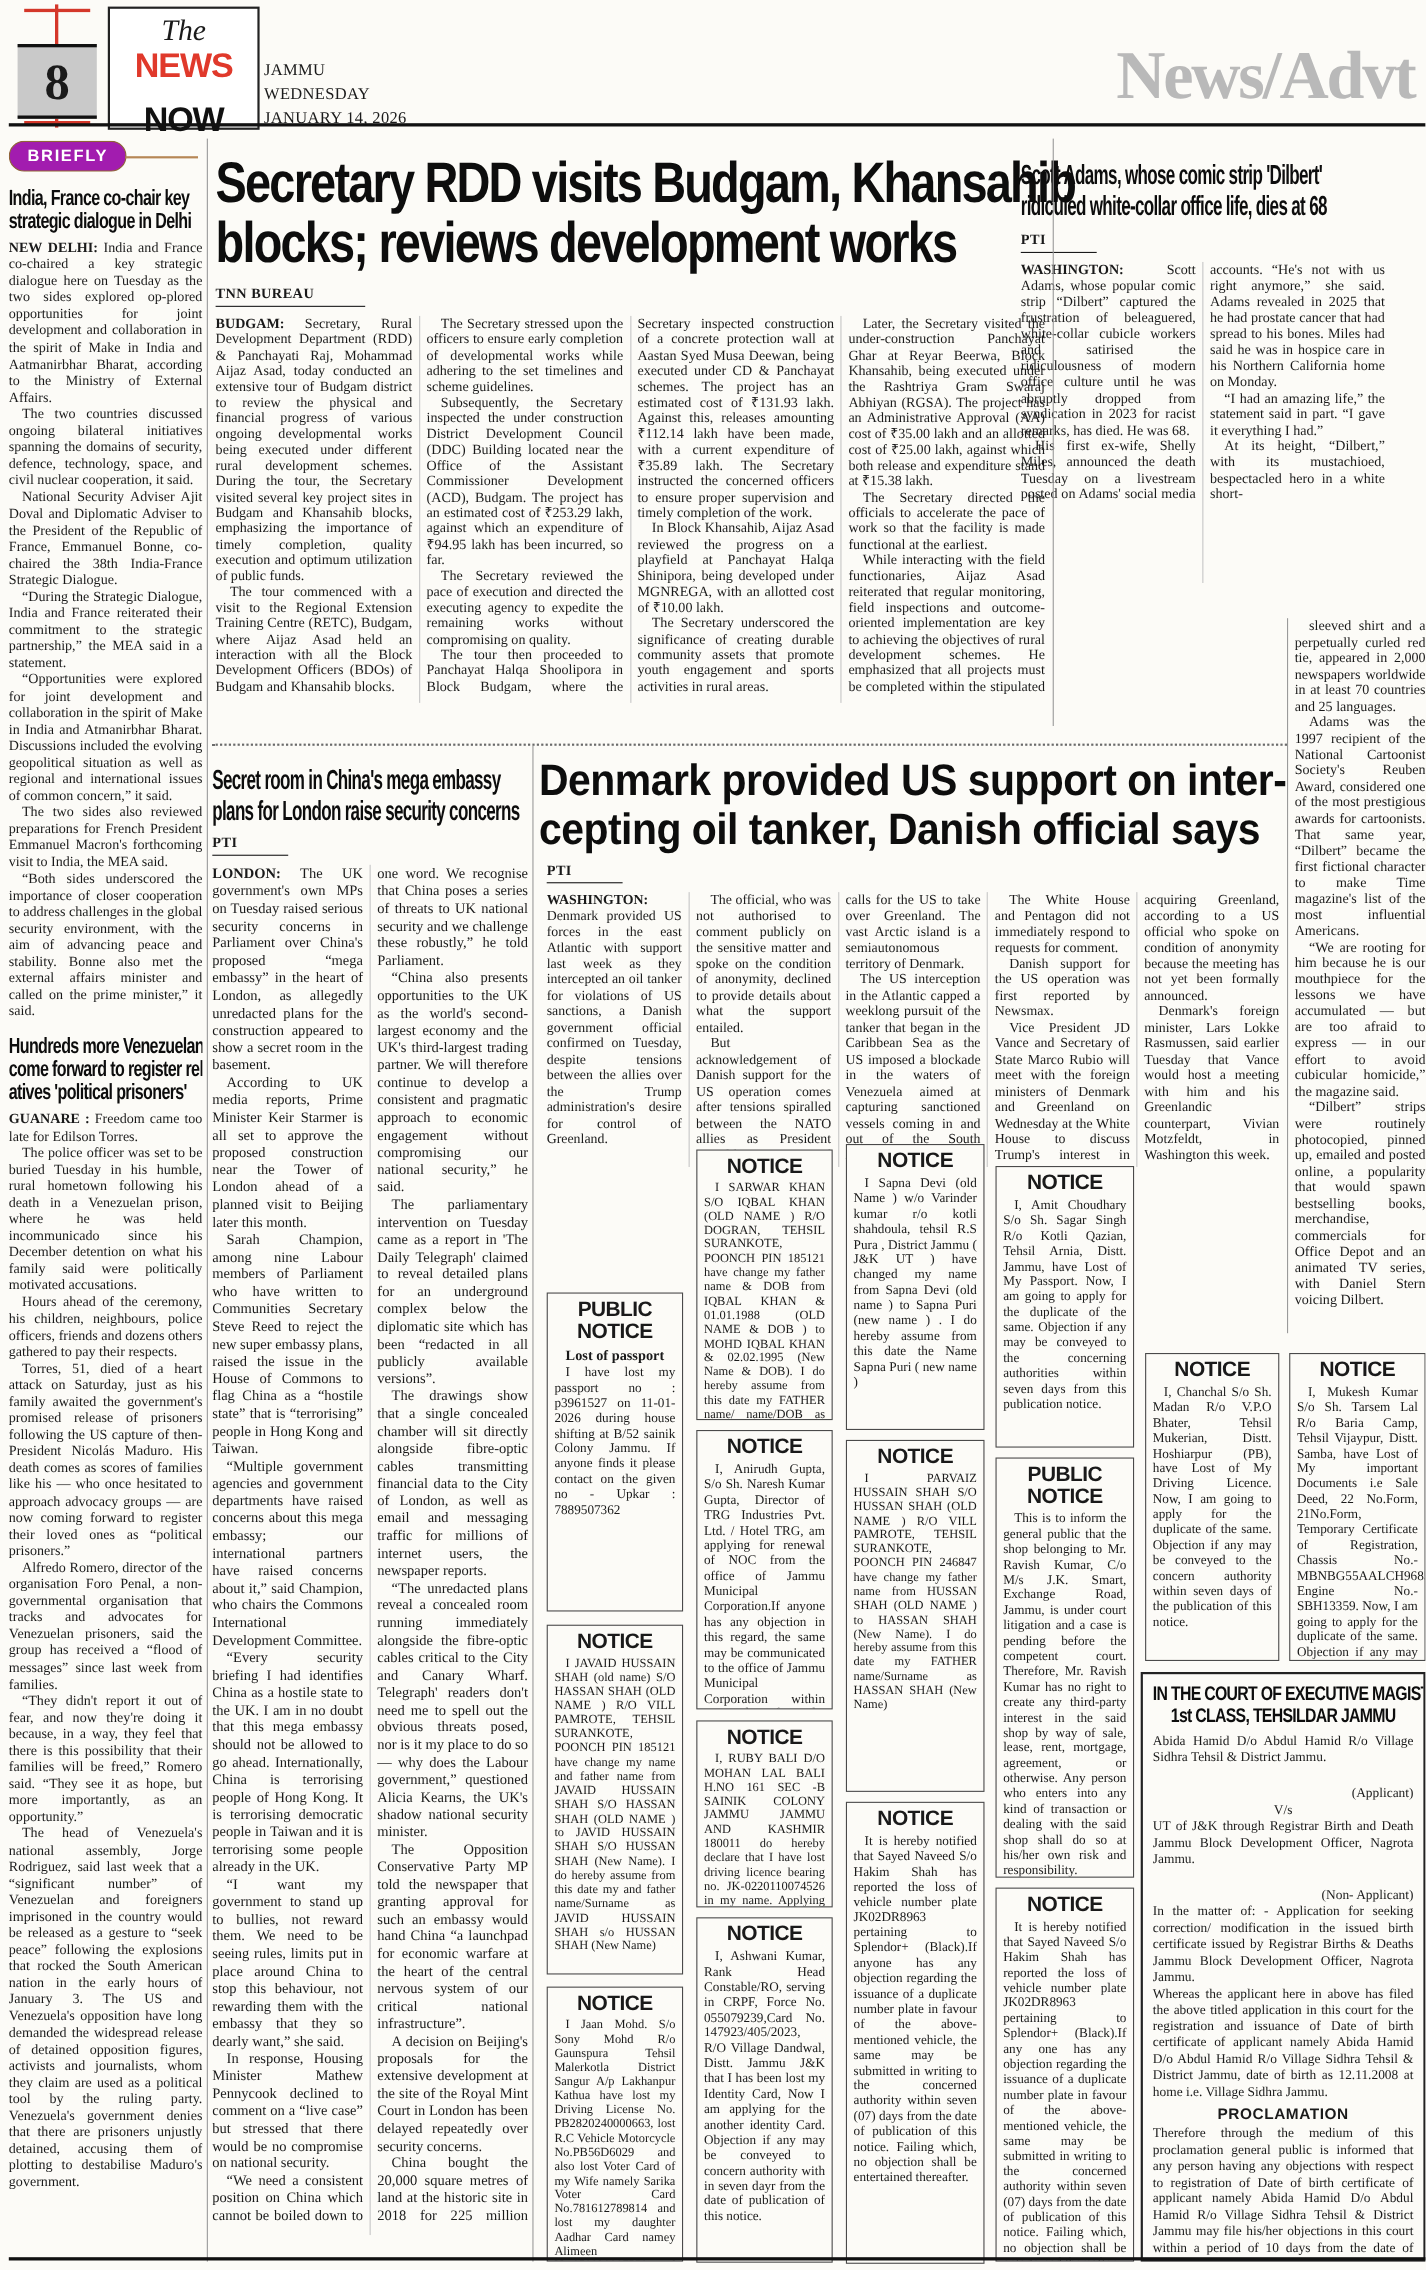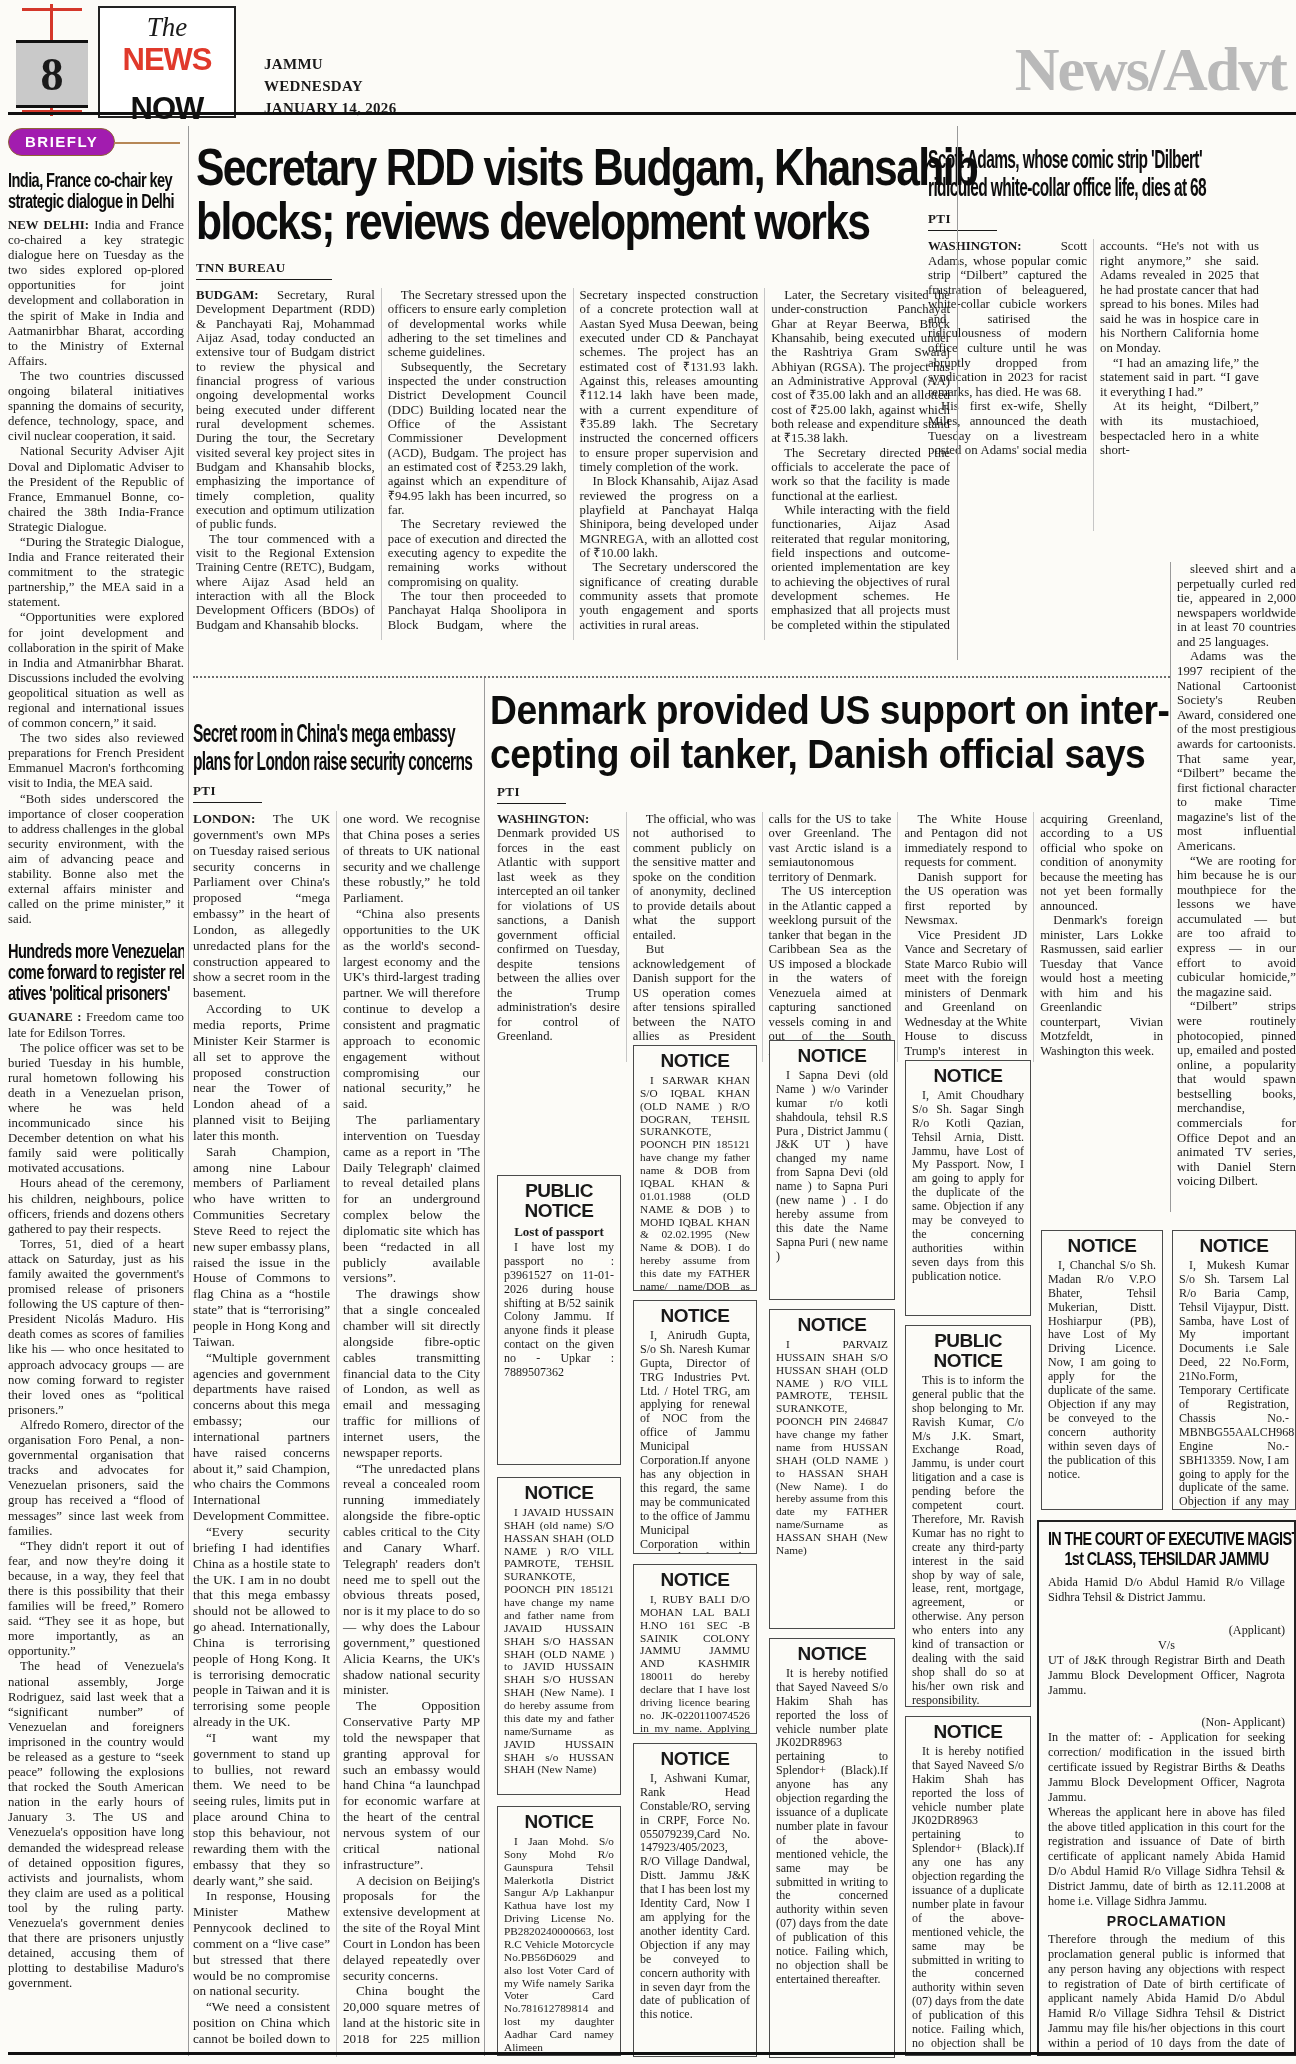--- a/index.html
+++ b/index.html
@@ -22,22 +22,22 @@
   .pageno-tick{position:absolute;left:12px;width:60px;height:3px;background:#d4372a;}
   .pageno-box{position:absolute;left:6px;top:36px;width:72px;height:62px;background:#c9c9c9;
     border-top:3px solid #111;border-bottom:3px solid #111;
     display:flex;align-items:center;justify-content:center;
     font-family:"Liberation Serif",serif;font-size:46px;font-weight:bold;}
   .masthead{position:absolute;left:98px;top:6px;width:138px;height:112px;border:2px solid #222;
     background:#fff;text-align:center;line-height:1;padding-top:6px;box-sizing:border-box;}
   .mast-the{font-family:"Liberation Serif",serif;font-style:italic;font-size:27px;}
   .mast-news{font-family:"Liberation Sans",sans-serif;font-weight:bold;font-size:31px;color:#e0392b;letter-spacing:-1px;margin-top:3px;}
   .mast-now{font-family:"Liberation Sans",sans-serif;font-weight:bold;font-size:31px;color:#111;letter-spacing:-1px;margin-top:18px;}
-  .dateline-block{position:absolute;left:264px;top:54px;font-family:"Liberation Serif",serif;
-    font-weight:bold;font-size:15px;line-height:1.45;letter-spacing:0.3px;}
+  .dateline-block{position:absolute;left:240px;top:54px;font-family:"Liberation Serif",serif;
+    font-weight:normal;font-size:15px;line-height:1.45;letter-spacing:0.3px;}
   .section-label{position:absolute;right:10px;top:34px;font-family:"Liberation Serif",serif;
     font-weight:bold;font-size:62px;color:#b9b9b9;letter-spacing:-2px;}
 
   
   .hl{font-family:"Liberation Sans",sans-serif;font-weight:bold;color:#0d0d0d;}
   .hl p{margin:0;text-indent:0;white-space:nowrap;}
   .sq{transform-origin:0 0;transform:scaleX(var(--sx));width:calc(100%/var(--sx));}
 
   .byline{font-family:"Liberation Serif",serif;font-weight:bold;font-size:13px;letter-spacing:.4px;
     border-bottom:1.5px solid #1a1a1a;display:inline-block;padding:0 46px 3px 0;}
@@ -157,21 +157,21 @@
     <span style="display:contents"><p>His first ex-wife, Shelly Miles, announced the death Tuesday on a livestream posted on Adams' social media accounts. “He's not with us right anymore,” she said. Adams revealed in 2025 that he had prostate cancer that had spread to his bones. Miles had said he was in hospice care in his Northern California home on Monday.</p><p>“I had an amazing life,” the statement said in part. “I gave it everything I had.”</p><p>At its height, “Dilbert,” with its mustachioed, bespectacled hero in a white short-</p></span>
   </div>
 </div>
 <div class="abs article-body dilbert-cont" style="left:1177px;top:562px;width:119px;height:650px;">
     <p>sleeved shirt and a perpetually curled red tie, appeared in 2,000 newspapers worldwide in at least 70 countries and 25 languages.</p>
     <p>Adams was the 1997 recipient of the National Cartoonist Society's Reuben Award, considered one of the most prestigious awards for cartoonists. That same year, “Dilbert” became the first fictional character to make Time magazine's list of the most influential Americans.</p>
     <p>“We are rooting for him because he is our mouthpiece for the lessons we have accumulated — but are too afraid to express — in our effort to avoid cubicular homicide,” the magazine said.</p>
     <p>“Dilbert” strips were routinely photocopied, pinned up, emailed and posted online, a popularity that would spawn bestselling books, merchandise, commercials for Office Depot and an animated TV series, with Daniel Stern voicing Dilbert.</p>
   </div>
 
-<div class="abs" style="left:193px;top:720px;width:287px;">
+<div class="abs" style="left:193px;top:696px;width:287px;">
   <div class="hl sq" style="--sx:0.62;font-size:25px;line-height:1.1;letter-spacing:-1px;">
       <p>Secret room in China's mega embassy</p>
       <p>plans for London raise security concerns</p>
     </div>
   <div style="margin-top:6px;"><span class="byline">PTI</span></div>
   <div class="article-body cols c2 china-body" style="margin-top:8px;height:1246px;">
     <p class="lead"><b class="dl">LONDON:</b> <span>The UK government's own MPs on Tuesday raised serious security concerns in Parliament over China's proposed “mega embassy” in the heart of London, as allegedly unredacted plans for the construction appeared to show a secret room in the basement.</span></p>
     <span style="display:contents"><p>According to UK media reports, Prime Minister Keir Starmer is all set to approve the proposed construction near the Tower of London ahead of a planned visit to Beijing later this month.</p><p>Sarah Champion, among nine Labour members of Parliament who have written to Communities Secretary Steve Reed to reject the new super embassy plans, raised the issue in the House of Commons to flag China as a “hostile state” that is “terrorising” people in Hong Kong and Taiwan.</p><p>“Multiple government agencies and government departments have raised concerns about this mega embassy; our international partners have raised concerns about it,” said Champion, who chairs the Commons International Development Committee.</p><p>“Every security briefing I had identifies China as a hostile state to the UK. I am in no doubt that this mega embassy should not be allowed to go ahead. Internationally, China is terrorising people of Hong Kong. It is terrorising democratic people in Taiwan and it is terrorising some people already in the UK.</p><p>“I want my government to stand up to bullies, not reward them. We need to be seeing rules, limits put in place around China to stop this behaviour, not rewarding them with the embassy that they so dearly want,” she said.</p><p>In response, Housing Minister Mathew Pennycook declined to comment on a “live case” but stressed that there would be no compromise on national security.</p><p>“We need a consistent position on China which cannot be boiled down to one word. We recognise that China poses a series of threats to UK national security and we challenge these robustly,” he told Parliament.</p><p>“China also presents opportunities to the UK as the world's second-largest economy and the UK's third-largest trading partner. We will therefore continue to develop a consistent and pragmatic approach to economic engagement without compromising our national security,” he said.</p><p>The parliamentary intervention on Tuesday came as a report in 'The Daily Telegraph' claimed to reveal detailed plans for an underground complex below the diplomatic site which has been “redacted in all publicly available versions”.</p><p>The drawings show that a single concealed chamber will sit directly alongside fibre-optic cables transmitting financial data to the City of London, as well as email and messaging traffic for millions of internet users, the newspaper reports.</p><p>“The unredacted plans reveal a concealed room running immediately alongside the fibre-optic cables critical to the City and Canary Wharf. Telegraph' readers don't need me to spell out the obvious threats posed, nor is it my place to do so — why does the Labour government,” questioned Alicia Kearns, the UK's shadow national security minister.</p><p>The Opposition Conservative Party MP told the newspaper that granting approval for such an embassy would hand China “a launchpad for economic warfare at the heart of the central nervous system of our critical national infrastructure”.</p><p>A decision on Beijing's proposals for the extensive development at the site of the Royal Mint Court in London has been delayed repeatedly over security concerns.</p><p>China bought the 20,000 square metres of land at the historic site in 2018 for 225 million pounds and submitted plans to the local Tower Hamlets Council to turn the site into a much larger London embassy than its current location at Portland Place, near Baker Street.</p></span>
   </div>
 </div>

